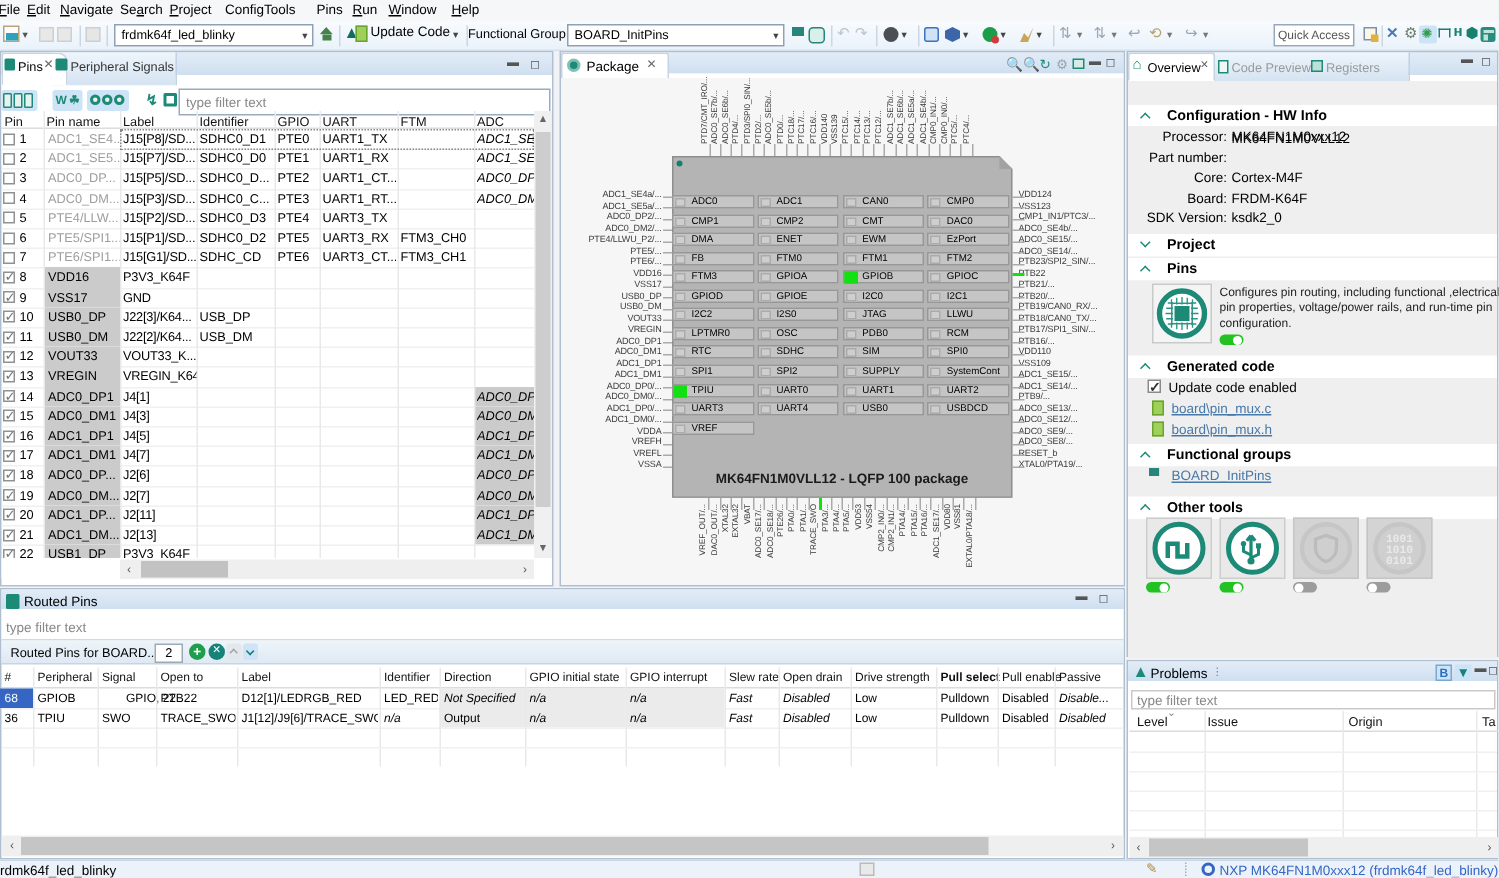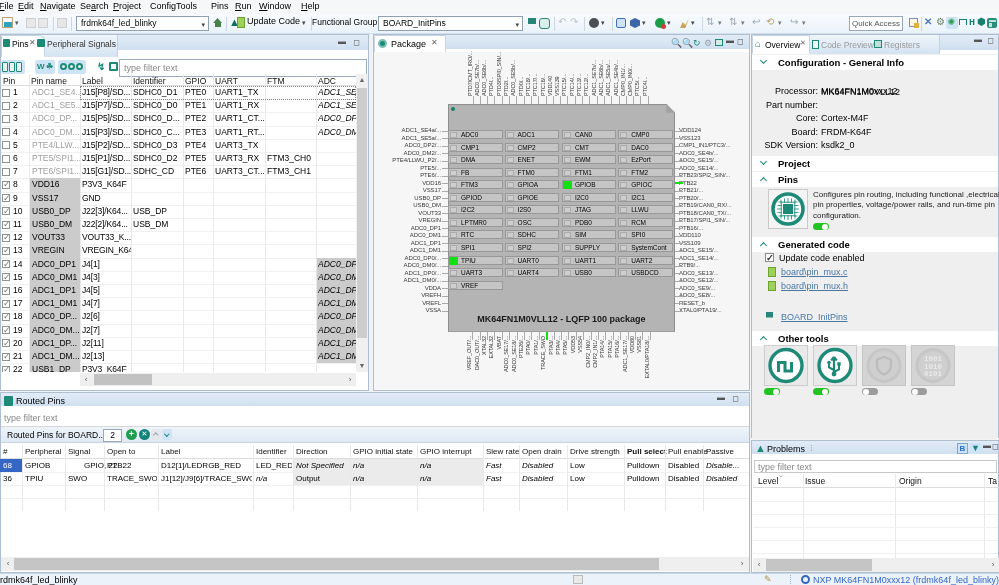--- a/index.html
+++ b/index.html
@@ -845,23 +845,23 @@
 <div class="tab-act" style="left:0;top:0;width:58px;height:19px;"></div>
 <span class="abs" style="left:3px;top:4px;color:#1d8a78;font-size:10px;line-height:10px;">⌂</span>
 <span class="abs" style="left:13px;top:5px;font-size:8.5px;">Overview</span>
 <span class="abs" style="left:48px;top:4px;font-size:7px;color:#666;">✕</span>
 <span class="abs" style="left:60px;top:5px;width:7px;height:9px;border:1px solid #1d8a78;background:#eef7f4;"></span>
 <span class="abs" style="left:69px;top:5px;font-size:8.5px;color:#9a9a9a;">Code Preview</span>
 <span class="abs" style="left:122px;top:5px;width:8px;height:8px;border:1px solid #1d8a78;background:#bfe0d8;"></span>
 <span class="abs" style="left:132px;top:5px;font-size:8.5px;color:#9a9a9a;">Registers</span>
 <span class="abs" style="right:16px;top:0px;font-size:8px;color:#555;">▬</span>
 <span class="abs" style="right:4px;top:1px;font-size:8px;color:#555;">◻</span>
-<div class="sect" style="top:20px;height:15px;">
-      <span class="chev" style="transform:rotate(45deg);top:3px;"></span>
-      <b style="position:absolute;left:26px;top:2px;">Configuration - General Info</b>
+<div class="sect" style="top:35px;height:14px;">
+      <span class="chev" style="transform:rotate(-135deg);top:6px;"></span>
+      <b style="position:absolute;left:26px;top:2px;">Configuration - HW Info</b>
     </div>
 <div class="abs" style="left:0;top:49px;width:246px;height:72px;background:#efefef;"></div>
 <span class="abs" style="left:0;top:51.0px;width:66px;text-align:right;font-size:9px;">Processor:</span>
 <span class="abs" style="left:69px;top:51.0px;font-size:9px;">MK64FN1M0xxx12</span>
 <span class="abs" style="left:0;top:64.6px;width:66px;text-align:right;font-size:9px;">Part number:</span>
 <span class="abs" style="left:69px;top:52px;font-size:9px;">MK64FN1M0VLL12</span>
 <span class="abs" style="left:0;top:78.2px;width:66px;text-align:right;font-size:9px;">Core:</span>
 <span class="abs" style="left:69px;top:78.2px;font-size:9px;">Cortex-M4F</span>
 <span class="abs" style="left:0;top:91.8px;width:66px;text-align:right;font-size:9px;">Board:</span>
 <span class="abs" style="left:69px;top:91.8px;font-size:9px;">FRDM-K64F</span>
@@ -898,20 +898,24 @@
       <b style="position:absolute;left:26px;top:2px;">Generated code</b>
     </div>
 <div class="abs" style="left:0;top:217px;width:246px;height:60px;background:#efefef;"></div>
 <div class="abs" style="left:13px;top:218px;width:9px;height:9px;border:1px solid #8a8a8a;background:#fff;"></div>
 <span class="abs" style="left:14px;top:216.5px;font-size:9.5px;color:#333;font-weight:bold;">✓</span>
 <span class="abs" style="left:27px;top:218px;font-size:9px;">Update code enabled</span>
 <div class="abs" style="left:16px;top:232px;width:8px;height:10px;background:#9fd05a;border:1px solid #6ba32f;"></div>
 <span class="lnk abs" style="left:29px;top:232px;">board\pin_mux.c</span>
 <div class="abs" style="left:16px;top:246px;width:8px;height:10px;background:#9fd05a;border:1px solid #6ba32f;"></div>
 <span class="lnk abs" style="left:29px;top:246px;">board\pin_mux.h</span>
+<div class="sect" style="top:261px;height:15px;">
+      <span class="chev" style="transform:rotate(-135deg);top:6px;"></span>
+      <b style="position:absolute;left:26px;top:2px;">Functional groups</b>
+    </div>
 <div class="abs" style="left:0;top:276px;width:246px;height:20px;background:#efefef;"></div>
 <div class="abs" style="left:14px;top:277px;width:7px;height:9px;background:#27857a;clip-path:polygon(0 0,100% 0,100% 60%,0 60%,0 100%,0 0);"></div>
 <span class="lnk abs" style="left:29px;top:277px;">BOARD_InitPins</span>
 <div class="sect" style="top:296px;height:15px;">
       <span class="chev" style="transform:rotate(-135deg);top:6px;"></span>
       <b style="position:absolute;left:26px;top:2px;">Other tools</b>
     </div>
 <div class="abs" style="left:0;top:311px;width:246px;height:93px;background:#efefef;"></div>
 <div class="abs" style="left:12px;top:310px;width:44px;height:41px;background:#e9e9e9;border:1px solid #cdcdcd;">
       <svg width="42" height="39" style="position:absolute;left:1px;top:0px;">

